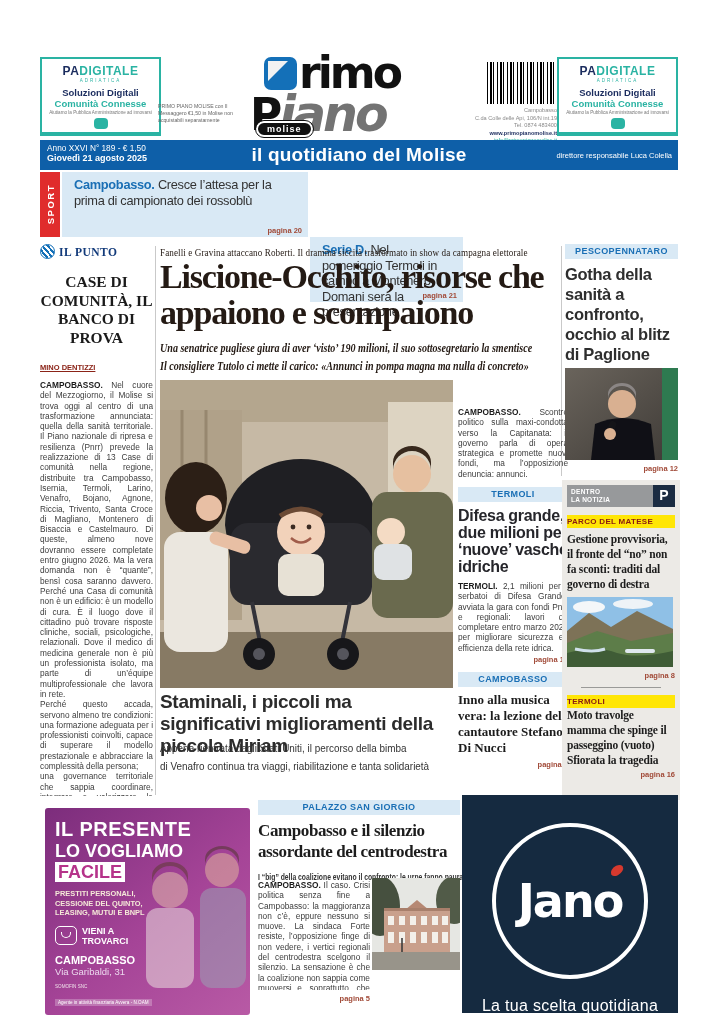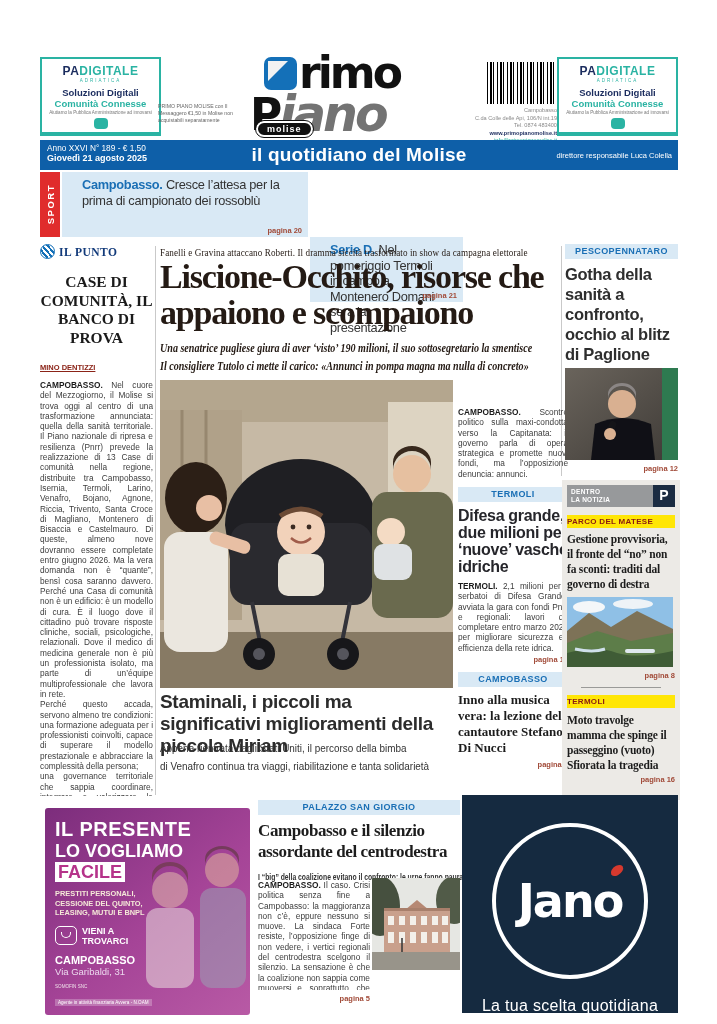--- a/index.html
+++ b/index.html
@@ -40,21 +40,21 @@
      font-weight:bold;letter-spacing:1px;padding:1px 9px;}
   .barcode{background:repeating-linear-gradient(90deg,#000 0 1px,#fff 1px 3px,#000 3px 5px,#fff 5px 6px,#000 6px 7px,#fff 7px 10px);}
   .addr{font-size:5.6px;line-height:7.6px;color:#8a8a8a;text-align:right;}
   .addr .w{color:#1b2c5e;font-weight:bold;}
   .addr .e{color:#2ab3a3;}
   .bluebar{background:#0e5fa8;color:#fff;}
   .tagline{font-size:19px;font-weight:bold;letter-spacing:.2px;text-align:center;line-height:30px;}
   
   .sportlab{background:#e02c2c;color:#fff;display:flex;align-items:center;justify-content:center;}
   .sportlab span{writing-mode:vertical-rl;transform:rotate(180deg);font-size:9.5px;font-weight:bold;letter-spacing:1.5px;}
-  .sport-i{background:#d9e9f5;padding:5px 20px;box-sizing:border-box;position:relative;}
+  .sport-i{background:#d9e9f5;padding:5px 12px;box-sizing:border-box;position:relative;}
   .sport-t{font-size:12.8px;line-height:15.5px;letter-spacing:-.3px;color:#333;}
   .sport-t b{color:#1a6fb5;}
   .sport-i .pg{position:absolute;right:6px;bottom:2px;}
   
   .ip-head{display:flex;align-items:center;gap:4px;}
   .ip-ico{width:13px;height:13px;border-radius:50%;border:1px solid #1470b8;
      background:repeating-linear-gradient(50deg,#1470b8 0 2px,#fff 2px 4px);}
   .ip-lab{font-family:"Liberation Serif",serif;font-weight:bold;font-size:11.5px;color:#123a7a;letter-spacing:.5px;}
   .ip-title{font-family:"Liberation Serif",serif;font-weight:bold;font-size:15.5px;line-height:18.5px;
      text-align:center;color:#1a1a1a;}
@@ -289,21 +289,21 @@
         <polygon points="0,34 22,16 44,30 70,14 106,32 106,70 0,70" fill="#7d7257"></polygon>
         <polygon points="0,46 30,34 64,44 106,36 106,70 0,70" fill="#5d7d49"></polygon>
         <path d="M0,56 q30,-8 50,0 q20,6 56,-2 L106,70 L0,70 Z" fill="#3f5c36"></path>
         <path d="M8,52 q18,4 30,0" stroke="#cfe0ea" stroke-width="3" fill="none"></path>
         <rect x="58" y="52" width="30" height="4" fill="#dfe8ee" rx="2"></rect>
       </svg>
     </div>
     <div class="pg">pagina  8</div>
     <div style="height:1px;background:#9a9a98;margin:7px 14px"></div>
     <div class="yband">TERMOLI</div>
-    <div class="serhead" style="margin-top:5px;font-size:11.5px;line-height:15px;letter-spacing:-.2px">Moto travolge mamma che spinge il passeggino (vuoto) Sfiorata la tragedia</div>
+    <div class="serhead" style="font-size:11.5px;line-height:15px;letter-spacing:-.2px">Moto travolge mamma che spinge il passeggino (vuoto) Sfiorata la tragedia</div>
     <div class="pg" style="margin-top:2px">pagina 16</div>
   </div>
 
   <div class="abs avvera" style="left:45px;top:808px;width:205px;height:207px">
     <svg class="abs" style="right:0;top:30px;opacity:.5" width="120" height="150" viewBox="0 0 120 150">
       <circle cx="40" cy="52" r="18" fill="#e9c6ae"></circle>
       <path d="M22,46 a18,18 0 0 1 36,0 l0,-8 a18,14 0 0 0 -36,0 Z" fill="#5a3a2c"></path>
       <rect x="16" y="70" width="48" height="80" rx="12" fill="#f0ece4"></rect>
       <circle cx="36" cy="50" r="8" fill="none" stroke="#e9c6ae" stroke-width="4"></circle>
       <circle cx="92" cy="32" r="17" fill="#e6bd9e"></circle>

